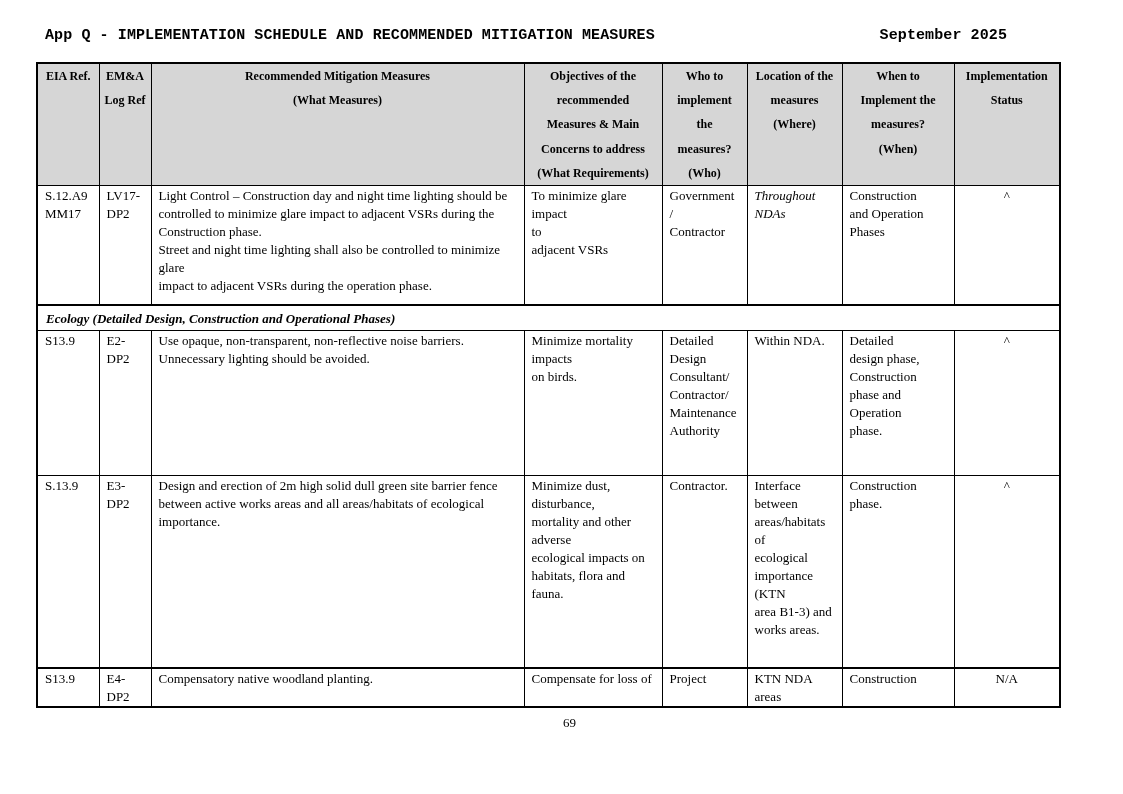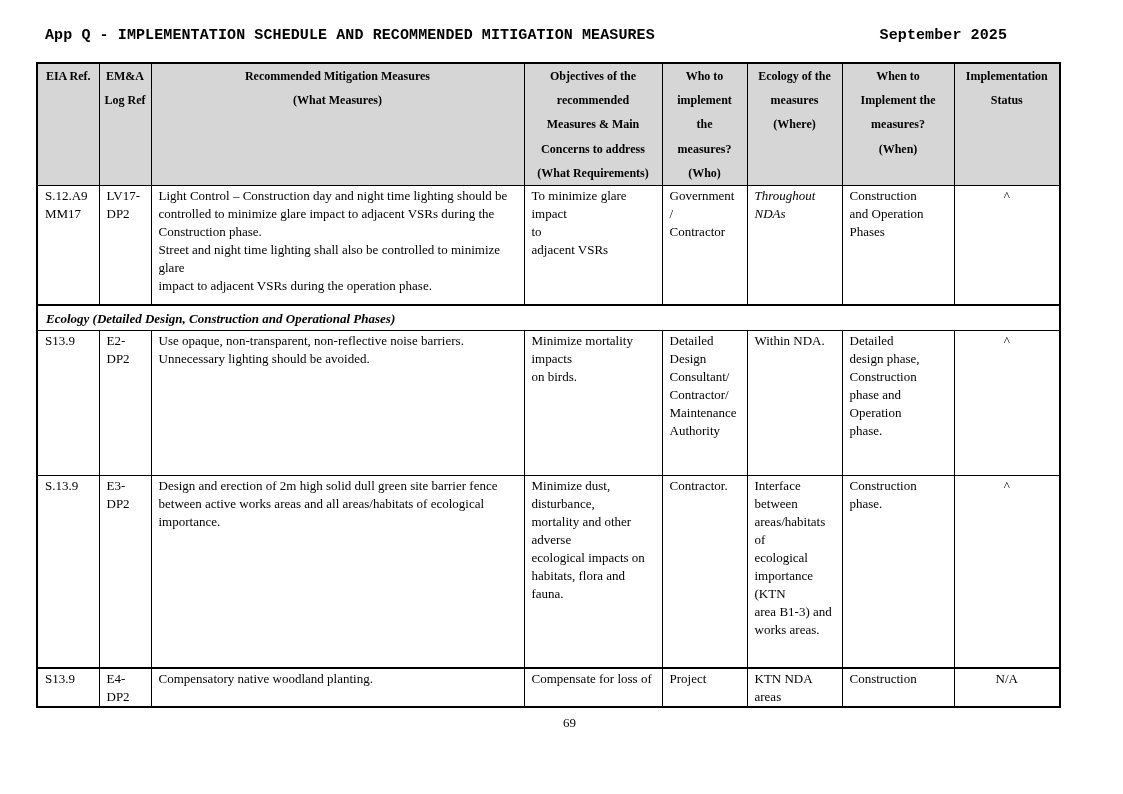--- a/index.html
+++ b/index.html
@@ -109,21 +109,21 @@
       <th>Objectives of the
 recommended
 Measures &amp; Main
 Concerns to address
 (What Requirements)</th>
       <th>Who to
 implement
 the
 measures?
 (Who)</th>
-      <th>Ecology of the
+      <th>Location of the
 measures
 (Where)</th>
       <th>When to
 Implement the
 measures?
 (When)</th>
       <th>Implementation
 Status</th>
     </tr>
   </thead>

